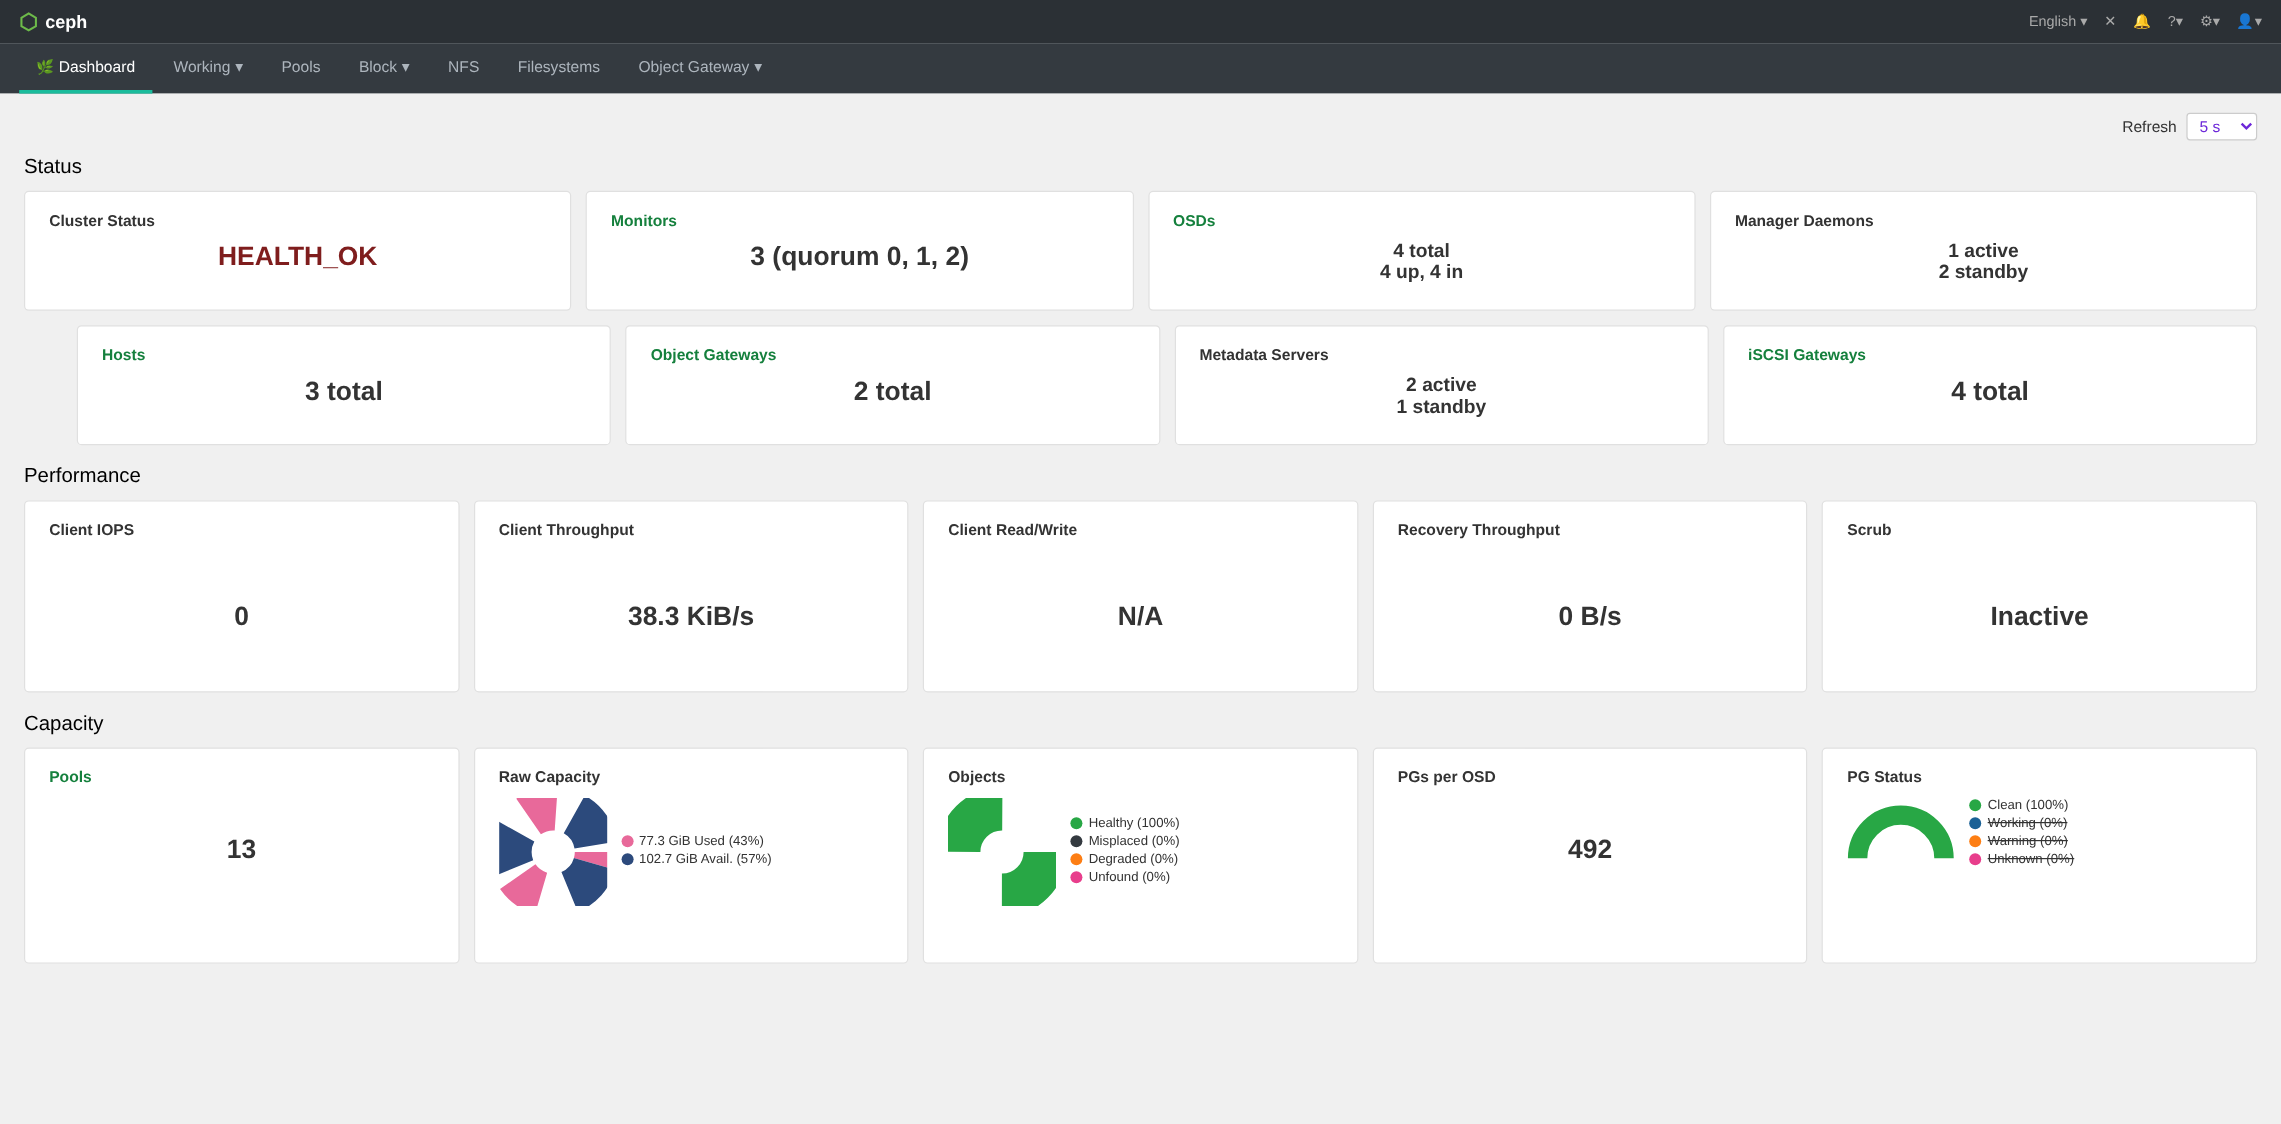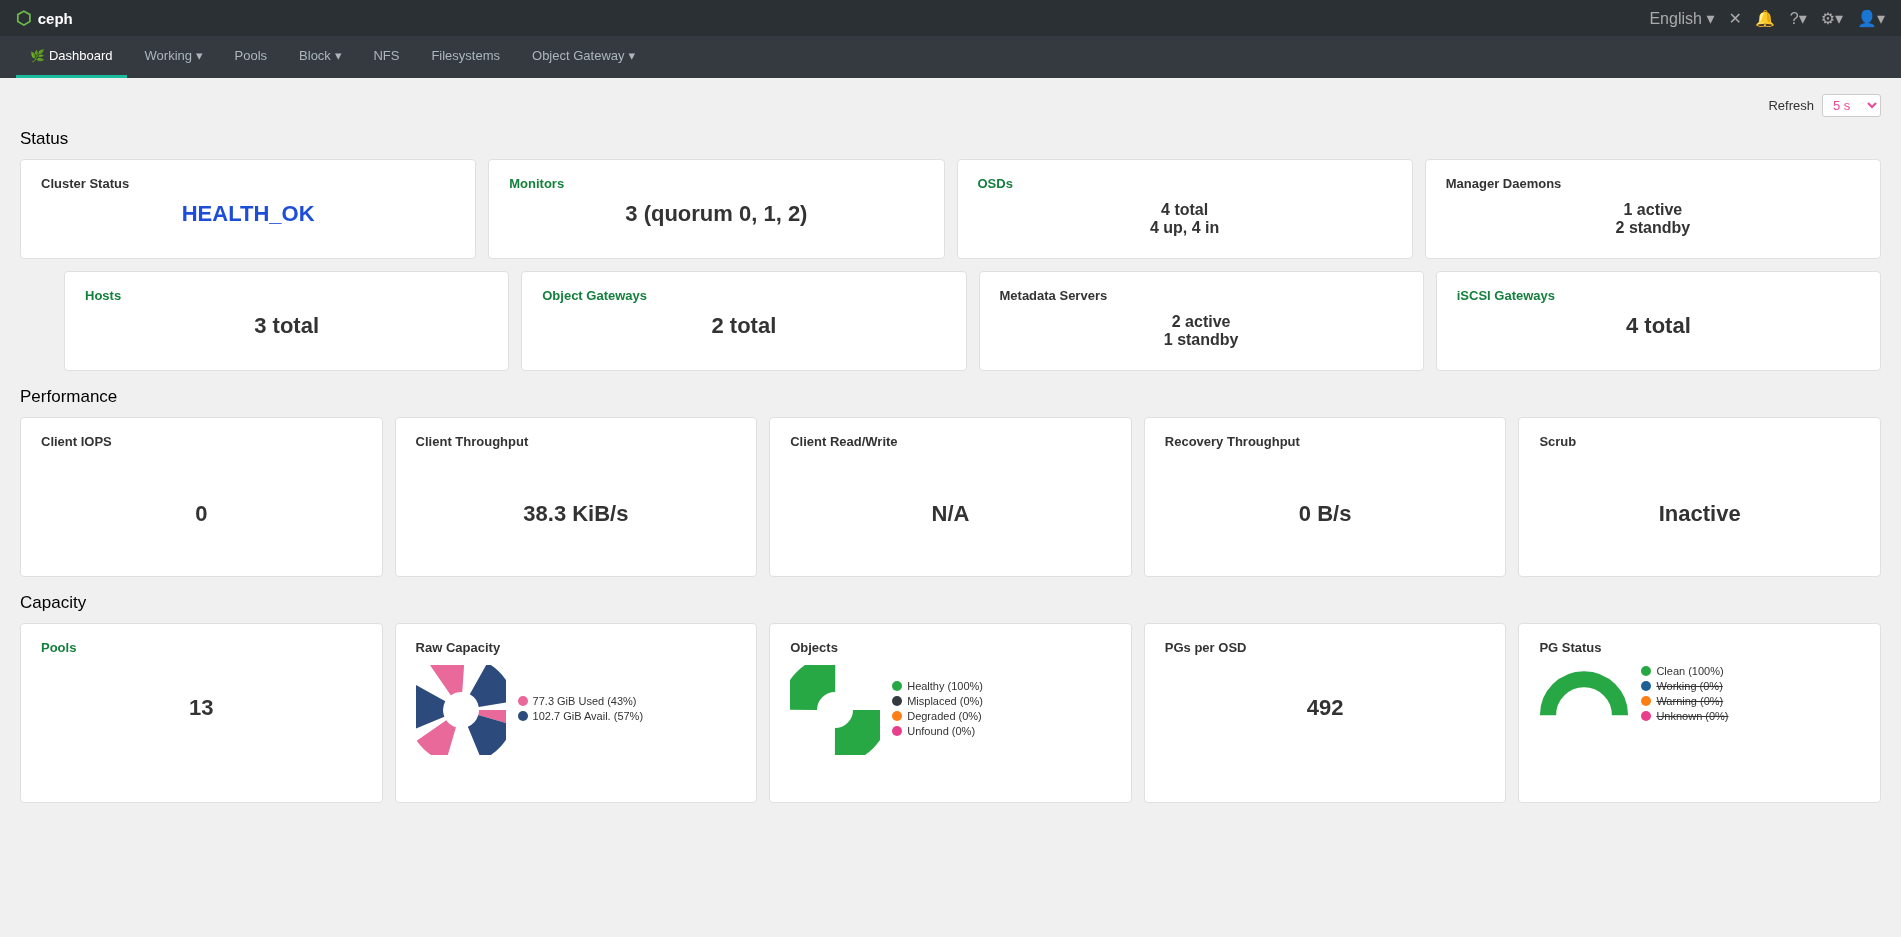--- a/index.html
+++ b/index.html
@@ -12,21 +12,21 @@
       display: flex;
       align-items: center;
       justify-content: space-between;
       padding: 0 16px;
       height: 36px;
       font-size: 12px;
     }
     .topbar-left { display: flex; align-items: center; gap: 8px; }
     .topbar-logo { display: flex; align-items: center; gap: 6px; color: #fff; font-size: 15px; font-weight: bold; }
     .topbar-logo .logo-icon { color: #6dba4a; font-size: 18px; }
-    .topbar-right { display: flex; align-items: center; gap: 14px; color: #aaa; font-size: 16px; }
+    .topbar-right { display: flex; align-items: center; gap: 14px; color: #aaa; font-size: 12px; }
     .topbar-right span { cursor: pointer; }
 
     
     .navbar {
       background: #343a40;
       display: flex;
       align-items: center;
       padding: 0 16px;
       height: 42px;
       gap: 4px;
@@ -59,21 +59,21 @@
       align-items: center;
       margin-bottom: 12px;
       gap: 8px;
       font-size: 13px;
     }
     .refresh-select {
       padding: 2px 6px;
       border: 1px solid #ccc;
       background: #fff;
       font-size: 13px;
-      color: #ec4899;
+      color: #6d28d9;
       border-radius: 3px;
     }
 
     
     .section-title {
       font-size: 17px;
       font-weight: 400;
       color: #000000;
       margin-bottom: 10px;
       margin-top: 8px;
@@ -104,21 +104,21 @@
     }
     .card-title.link { color: #15803d; cursor: pointer; }
 
     .card-value {
       font-size: 22px;
       font-weight: 700;
       color: #333;
       text-align: center;
       margin-top: 8px;
     }
-    .card-value.green { color: #1d4ed8; }
+    .card-value.green { color: #7f1d1d; }
     .card-value.center { text-align: center; }
 
     .card-multi-value {
       text-align: center;
       margin-top: 8px;
     }
     .card-multi-value .val-line {
       font-size: 16px;
       font-weight: 700;
       color: #333;

